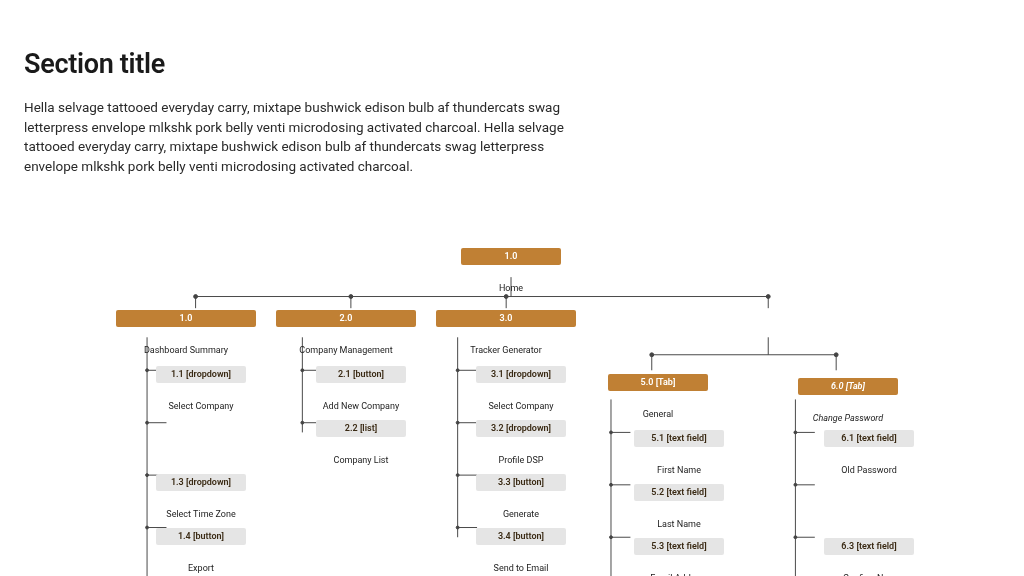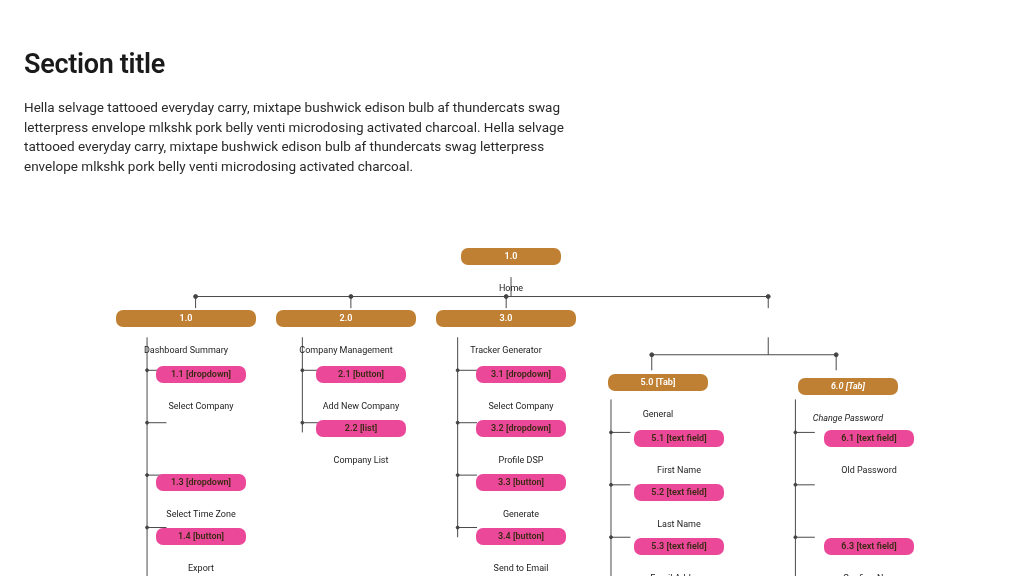--- a/index.html
+++ b/index.html
@@ -47,29 +47,29 @@
     position: absolute;
     text-align: center;
     font-size: 9px;
     line-height: 1.2;
   }
   .node .hdr {
     background: #c08034;
     color: #fff;
     font-weight: 600;
     padding: 3px 6px;
-    border-radius: 7px;
+    border-radius: 2px;
   }
   .node .lbl {
     margin-top: 18px;
     color: #222;
     font-size: 9px;
   }
   .leaf .hdr {
-    background: #ec4899;
+    background: #e5e5e5;
     color: #3a2a14;
     font-weight: 600;
   }
 </style>
 </head>
 <body>
 
 <div class="page">
   <h1>Section title</h1>
   <p class="lead">Hella selvage tattooed everyday carry, mixtape bushwick edison bulb af thundercats swag letterpress envelope mlkshk pork belly venti microdosing activated charcoal. Hella selvage tattooed everyday carry, mixtape bushwick edison bulb af thundercats swag letterpress envelope mlkshk pork belly venti microdosing activated charcoal.</p>

